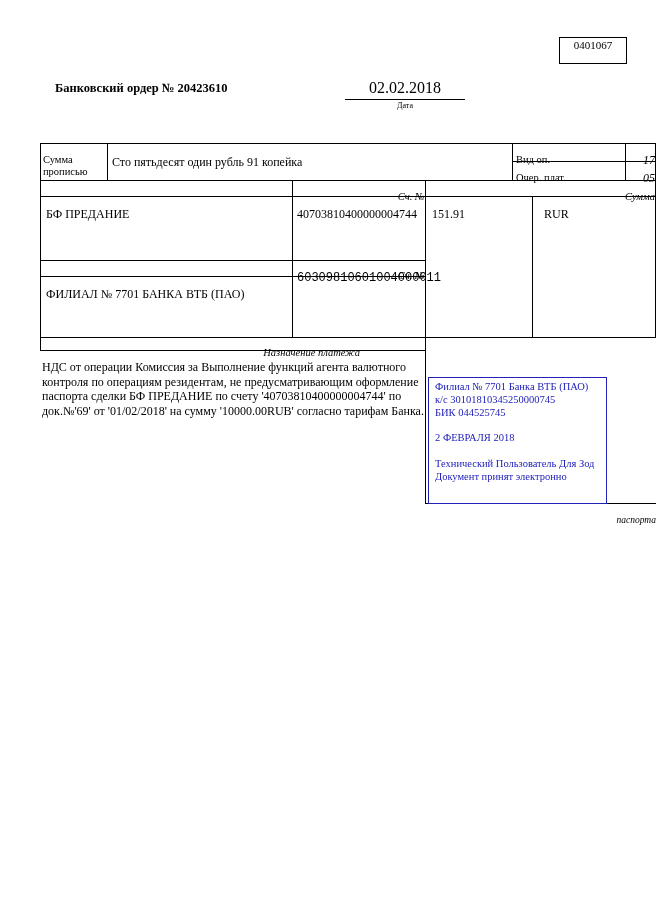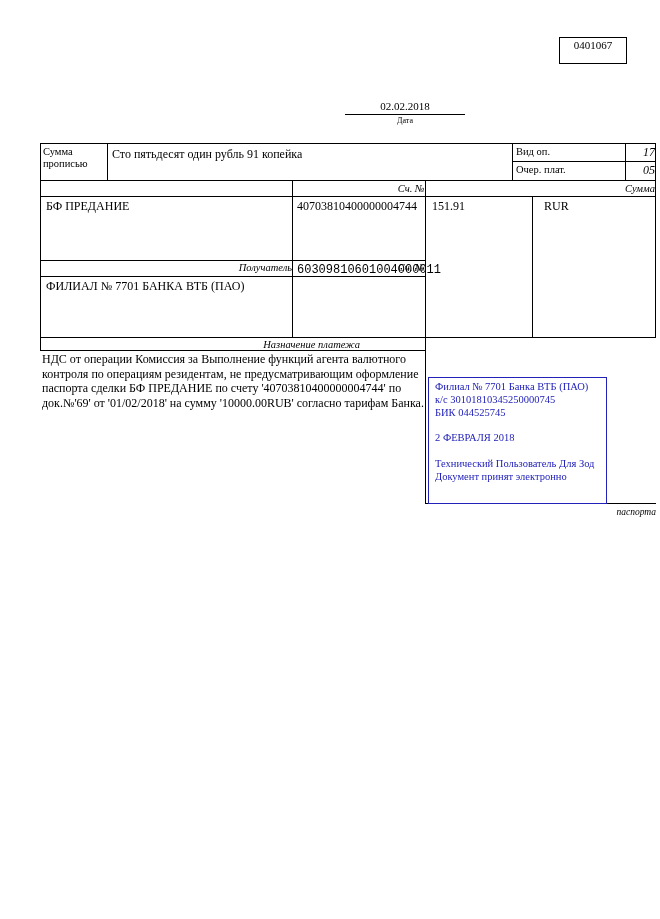--- a/index.html
+++ b/index.html
@@ -8,32 +8,32 @@
     position:relative;
     width:660px;
     height:919px;
     background:#ffffff;
     font-family:"Liberation Serif", serif;
     color:#000000;
     overflow:hidden;
   }
   .hline { position:absolute; height:1px; background:#000; }
   .vline { position:absolute; width:1px; background:#000; }
-  .txt { position:absolute; font-size:12px; white-space:nowrap; }
+  .txt { position:absolute; font-size:12px; white-space:nowrap;margin-top:8px; }
   .small { font-size:10.5px; }
   .tiny { font-size:9.5px; }
   .center { text-align:right;font-style:italic; }
   .wrap { white-space:normal; }
   .title { position:absolute; font-size:12.5px; font-weight:bold; white-space:nowrap; }
   .box {
     position:absolute; border:1px solid #000;
     font-size:11px; text-align:center; line-height:15px;
   }
   .date-block { position:absolute; text-align:center; }
-  .date-value { font-size:11px; border-bottom:1px solid #000; padding-bottom:2px;margin-top:21px; }
+  .date-value { font-size:16px; border-bottom:1px solid #000; padding-bottom:2px; }
   .date-label { font-size:8px; padding-top:1px; }
   .purpose { white-space:normal; line-height:14.6px; }
   .stamp {
     position:absolute;
     border:1px solid #2222bb;
     color:#2222bb;
     font-size:10.5px;
     line-height:12.8px;
     padding:3px 6px;
     white-space:pre-line;
@@ -41,20 +41,21 @@
 </style>
 </head>
 <body>
 
 <div class="page">
 
   <div class="box" style="left:559px; top:37px; width:68px; height:27px;">
     <span>0401067</span>
   </div>
 
+  <div class="title" style="left:55px; top:81px;">Банковский ордер № 20423610</div>
 
   <div class="date-block" style="left:345px; top:79px; width:120px;">
     <div class="date-value">02.02.2018</div>
     <div class="date-label">Дата</div>
   </div>
 
   <div class="hline" style="left:40px; top:143px; width:616px;"></div>
   <div class="hline" style="left:512px; top:161px; width:144px;"></div>
   <div class="hline" style="left:40px; top:180px; width:616px;"></div>
   <div class="hline" style="left:40px; top:196px; width:616px;"></div>
@@ -81,21 +82,20 @@
   <div class="txt center" style="left:625px; top:163px; width:30px;">05</div>
 
   <div class="txt small center" style="left:292px; top:183px; width:133px;">Сч. №</div>
   <div class="txt small center" style="left:512px; top:183px; width:143px;">Сумма</div>
 
   <div class="txt" style="left:46px; top:199px;">БФ ПРЕДАНИЕ</div>
   <div class="txt" style="left:297px; top:199px;">40703810400000004744</div>
   <div class="txt" style="left:432px; top:199px;">151.91</div>
   <div class="txt" style="left:544px; top:199px;">RUR</div>
 
-  <div class="txt small center" style="left:40px; top:262px; width:252px;">Получатель</div>
   <div class="txt small center" style="left:292px; top:262px; width:133px;">Сч. №</div>
 
   <div class="txt" style="left:46px; top:279px;">ФИЛИАЛ № 7701 БАНКА ВТБ (ПАО)</div>
   <div class="txt" style="left:297px; top:263px;font-family:Liberation Mono, monospace;">60309810601004000011</div>
 
   <div class="txt small center" style="left:40px; top:339px; width:320px;">Назначение платежа</div>
 
   <div class="txt purpose" style="left:42px; top:352px; width:382px;">НДС от операции Комиссия за Выполнение функций агента валютного контроля по операциям резидентам, не предусматривающим оформление паспорта сделки БФ ПРЕДАНИЕ по счету '40703810400000004744' по док.№'69' от '01/02/2018' на сумму '10000.00RUB' согласно тарифам Банка.</div>
 
   <div class="stamp" style="left: 428px; top: 377px; width: 179px; height: 127px; color: rgb(34, 34, 187); border-color: rgb(34, 34, 187);">Филиал № 7701 Банка ВТБ (ПАО)

